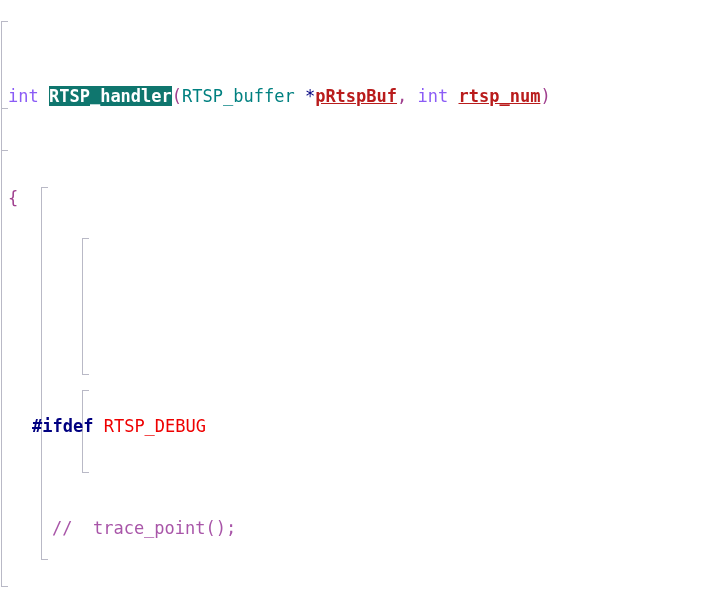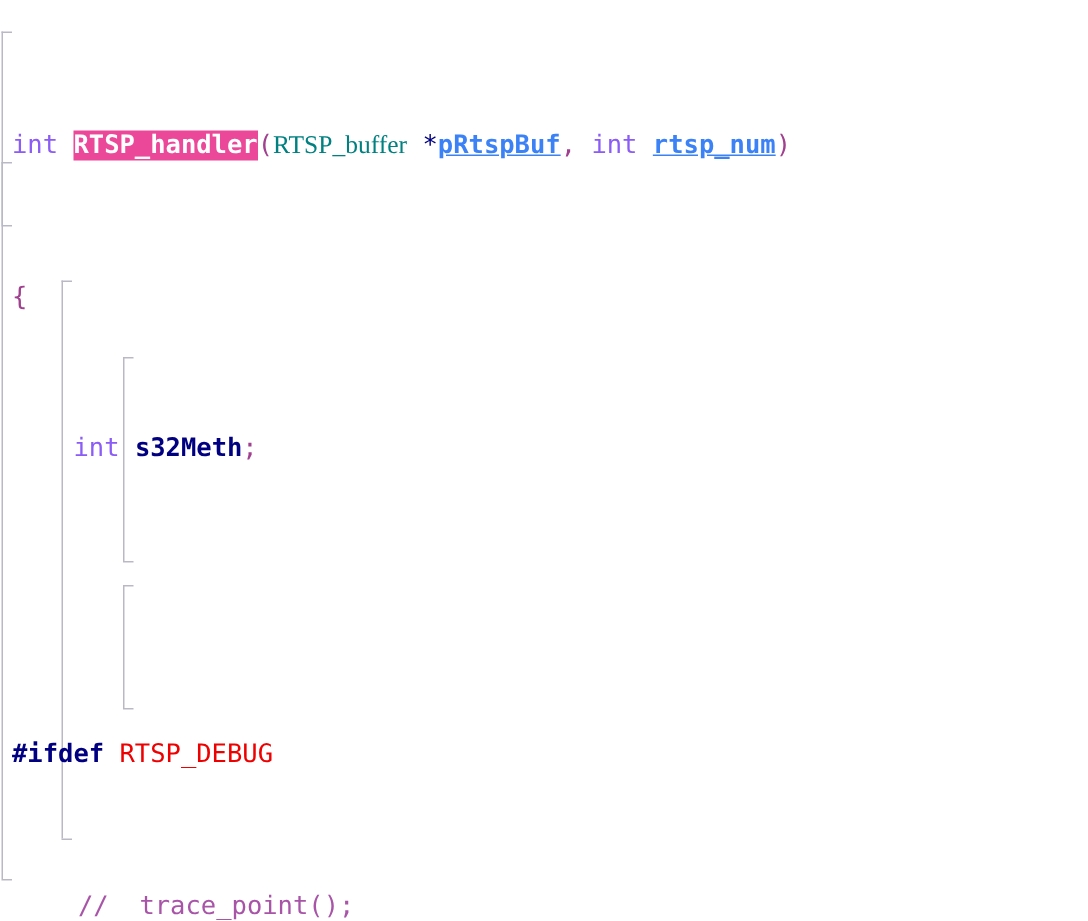--- a/index.html
+++ b/index.html
@@ -44,28 +44,28 @@
     line-height: 25.4px;
     white-space: pre;
     color: #000000;
   }
   .line {
     height: 25.4px;
     white-space: pre;
     padding-left: 8px;
   }            
   .type      { color: #8b5cf6; }                               
-  .typeid    { color: #008080; font-family: Liberation Serif, serif; }                               
-  .pp        { color: #000080; font-weight: bold; }            
+  .typeid    { color: #008080; }                               
+  .pp        { color: #000080; font-weight: bold; margin-left: 24px; }            
   .macro     { color: #ee0000; margin-top: 20px; }            
-  .param     { color: #3b82f6; font-weight: bold; text-decoration: underline; }
+  .param     { color: #b91c1c; font-weight: bold; text-decoration: underline; }
   .declvar   { color: #000080; font-weight: bold; }
   .punct     { color: #a0408f; }
   .cmt       { color: #a855a8; margin-left: 44px; }
-  .sel       { background: #ec4899; color: #ffffff; font-weight: bold; margin-top: 27px; }
+  .sel       { background: #0f766e; color: #ffffff; font-weight: bold; margin-top: 27px; }
   .dblu      { color: #000080; }
 
   
   .rail {
     position: absolute;
     background: #b9b9c6;
     width: 1px;
   }
   .railh {
     position: absolute;
@@ -99,21 +99,20 @@
   <div class="railh" style="left:82px; top:390px; width:7px;"></div>
   <div class="rail" style="left:82px; top:390px; height:82px;"></div>
   <div class="railh" style="left:82px; top:472px; width:7px;"></div>
 
   <div class="code">
 
     <div class="line"><span class="type">int</span> <span class="sel">RTSP_handler</span><span class="punct">(</span><span class="typeid">RTSP_buffer</span> <span class="dblu">*</span><span class="param">pRtspBuf</span><span class="punct">, </span><span class="type">int</span> <span class="param">rtsp_num</span><span class="punct">)</span></div>
 
     <div class="line"><span class="punct">{</span></div>
 
-    <div class="line">    <span class="type">int</span> <span class="declvar">s32Meth</span><span class="punct">;</span></div>
 
     <div class="line">&nbsp;</div>
 
     <div class="line"><span class="pp">#ifdef</span> <span class="macro">RTSP_DEBUG</span></div>
 
     <div class="line"><span class="cmt">//  trace_point();</span></div>
 
     
 
     

